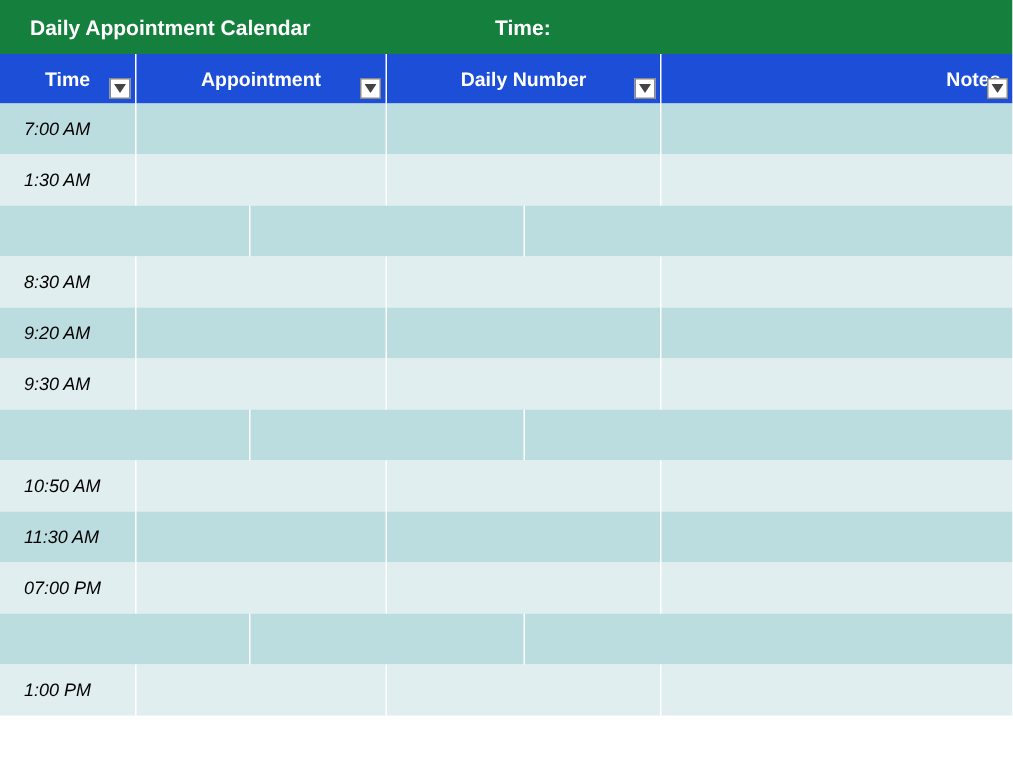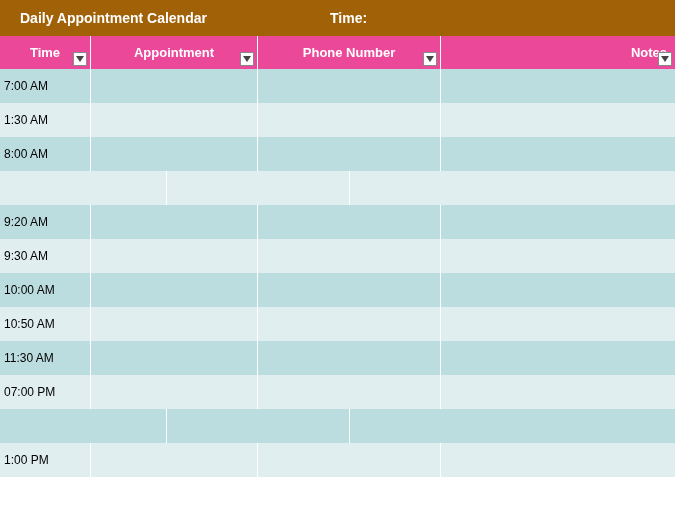--- a/index.html
+++ b/index.html
@@ -1,30 +1,30 @@
 <!DOCTYPE html>
 <html><head>
   <meta charset="utf-8">
   <style>
     * { box-sizing: border-box; margin: 0; padding: 0; }
     body { font-family: Arial, sans-serif; width: 675px; height: 520px; overflow: hidden; background: #fff; }
     
     .titlebar {
-      background: #a16207;
+      background: #15803d;
       color: #fff;
       padding: 10px 20px;
       font-weight: bold;
       font-size: 14px;
       display: flex;
     }
     .titlebar .label { width: 310px; }
     
     .header-row {
       display: flex;
-      background: #ec4899;
+      background: #1d4ed8;
       color: #fff;
       font-weight: bold;
       font-size: 13px;
     }
     .header-cell {
       position: relative;
       padding: 9px 8px;
       text-align: center;
       border-right: 1px solid #fff;
     }
@@ -59,21 +59,21 @@
     .data-row:nth-child(odd) { background: #bcdde0; }
     .data-row:nth-child(even) { background: #e0eef0; }
     .data-cell {
       padding: 10px 6px 10px 6px;
       border-right: 1px solid #fff;
       display: flex;
       align-items: flex-end;
       min-height: 34px;
     }
     .data-cell:last-child { border-right: none; }
-    .data-cell.col-time { padding-left: 4px; }
+    .data-cell.col-time { padding-left: 16px; font-style: italic; }
   </style>
 </head>
 <body>
 
 <div class="titlebar">
   <span class="label">Daily Appointment Calendar</span>
   <span>Time:</span>
 </div>
 
 <div class="header-row">
@@ -87,21 +87,21 @@
   </div>
   <div class="header-cell col-appt">
     <span>Appointment</span>
     <span class="filter-btn">
       <svg viewBox="0 0 8 6">
           <path d="M0 0 L8 0 L4 6 Z" fill="#444"></path>
         </svg>
     </span>
   </div>
   <div class="header-cell col-phone">
-    <span>Phone Number</span>
+    <span>Daily Number</span>
     <span class="filter-btn">
       <svg viewBox="0 0 8 6">
           <path d="M0 0 L8 0 L4 6 Z" fill="#444"></path>
         </svg>
     </span>
   </div>
   <div class="header-cell col-notes">
     <span>Notes</span>
     <span class="filter-btn">
       <svg viewBox="0 0 8 6">
@@ -118,44 +118,43 @@
       <div class="data-cell col-phone"></div>
       <div class="data-cell col-notes"></div>
     </div>
     <div class="data-row">
       <div class="data-cell col-time">1:30 AM</div>
       <div class="data-cell col-appt"></div>
       <div class="data-cell col-phone"></div>
       <div class="data-cell col-notes"></div>
     </div>
     <div class="data-row">
-      <div class="data-cell col-time">8:00 AM</div>
       <div class="data-cell col-appt"></div>
       <div class="data-cell col-phone"></div>
       <div class="data-cell col-notes"></div>
     </div>
     <div class="data-row">
+      <div class="data-cell col-time">8:30 AM</div>
       <div class="data-cell col-appt"></div>
       <div class="data-cell col-phone"></div>
       <div class="data-cell col-notes"></div>
     </div>
     <div class="data-row">
       <div class="data-cell col-time">9:20 AM</div>
       <div class="data-cell col-appt"></div>
       <div class="data-cell col-phone"></div>
       <div class="data-cell col-notes"></div>
     </div>
     <div class="data-row">
       <div class="data-cell col-time">9:30 AM</div>
       <div class="data-cell col-appt"></div>
       <div class="data-cell col-phone"></div>
       <div class="data-cell col-notes"></div>
     </div>
     <div class="data-row">
-      <div class="data-cell col-time">10:00 AM</div>
       <div class="data-cell col-appt"></div>
       <div class="data-cell col-phone"></div>
       <div class="data-cell col-notes"></div>
     </div>
     <div class="data-row">
       <div class="data-cell col-time">10:50 AM</div>
       <div class="data-cell col-appt"></div>
       <div class="data-cell col-phone"></div>
       <div class="data-cell col-notes"></div>
     </div>

